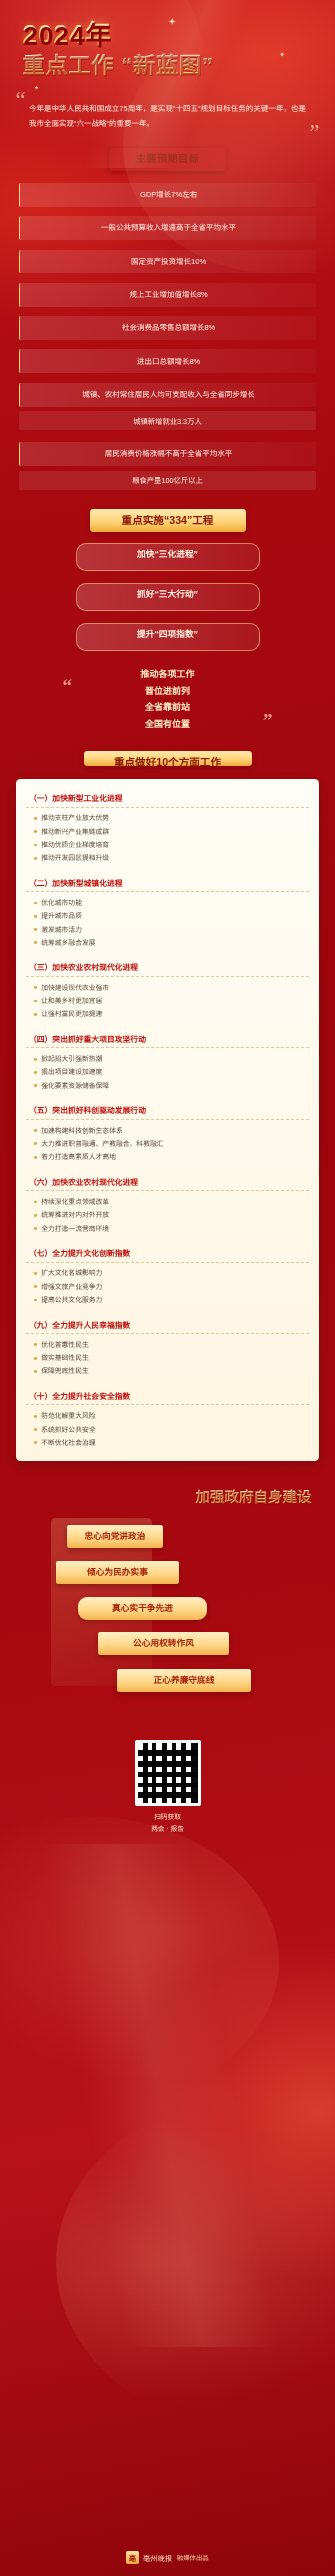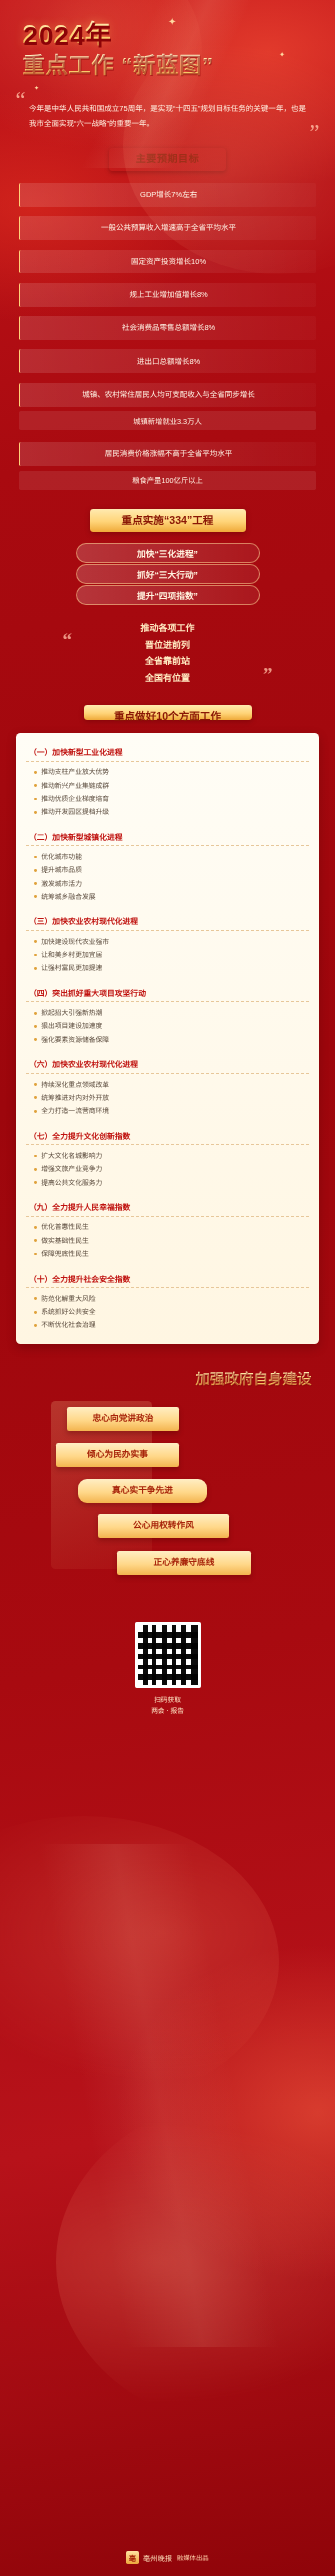--- a/index.html
+++ b/index.html
@@ -110,21 +110,21 @@
 
   
   .band-title {
     margin: 19px auto 0 auto; width: 156px; height: 23.5px; line-height: 23.5px;
     text-align:center; font-size:10.6px; font-weight:bold; color:#8a1705;
     background: linear-gradient(180deg,#ffeab0 0%, #ffd478 55%, #efaa39 100%);
     border-radius: 3.4px; box-shadow: 0 1.7px 5px rgba(80,0,0,.35);
   }
   .band-items { margin: 11.2px auto 0 auto; width: 184px; }
   .band-item {
-    margin-bottom: 1px; height: 20px; line-height:20px; text-align:center;
+    margin-bottom: 12px; height: 28px; line-height:20px; text-align:center;
     font-size:8.7px; color:#fff3df; font-weight:bold;
     background: linear-gradient(90deg, rgba(255,255,255,.18), rgba(255,255,255,.06));
     border: 0.6px solid rgba(255,215,150,.55);
     border-radius: 10px;
   }
   .slogan {
     margin: 14.5px auto 0 auto; width: 190px; text-align:center;
     color:#ffe9c0; font-size:9px; line-height:1.85; font-weight:bold;
     position: relative;
   }
@@ -177,21 +177,21 @@
   .steps { margin: 19px 0 0 0; position: relative; height: 184px; }
   .step {
     position: absolute;
     height: 23.5px; line-height: 23.5px;
     color:#a8240a; font-weight:bold; font-size:8.7px;
     background: linear-gradient(180deg,#ffeec4 0%, #ffd88a 55%, #f3b44f 100%);
     border-radius: 2.2px;
     box-shadow: 0 2.2px 5.6px rgba(70,0,0,.3);
     text-align:center;
   }
-  .st1 { left: 67px; top: 0;    width: 112px; }
+  .st1 { left: 67px; top: 0;    width: 96px; }
   .st2 { left: 56px; top: 36px; width: 123px; }
   .st3 { left: 78px; top: 72px;width: 129px; border-radius: 9px; }
   .st4 { left: 98px; top: 107px;width: 131px; }
   .st5 { left: 117px; top: 144px;width: 134px; }
   .step-shadowbox {
     position:absolute; left: 51px; top: -6.7px; width: 101px; height: 168px;
     background: linear-gradient(160deg, rgba(255,210,150,.22), rgba(255,150,90,.05));
     border-radius: 4.5px;
   }
 
@@ -316,20 +316,28 @@
 
     <div class="aspect">
       <div class="aspect-head">（四）突出抓好重大项目攻坚行动</div>
       <ul>
         <li>掀起招大引强新热潮</li>
         <li>狠出项目建设加速度</li>
         <li>强化要素资源储备保障</li>
       </ul>
     </div>
 
+    <div class="aspect">
+      <div class="aspect-head">（五）突出抓好科创驱动发展行动</div>
+      <ul>
+        <li>加速构建科技创新生态体系</li>
+        <li>大力推进职普融通、产教融合、科教融汇</li>
+        <li>着力打造高素质人才高地</li>
+      </ul>
+    </div>
 
     <div class="aspect">
       <div class="aspect-head">（六）加快农业农村现代化进程</div>
       <ul>
         <li>持续深化重点领域改革</li>
         <li>统筹推进对内对外开放</li>
         <li>全力打造一流营商环境</li>
       </ul>
     </div>
 

